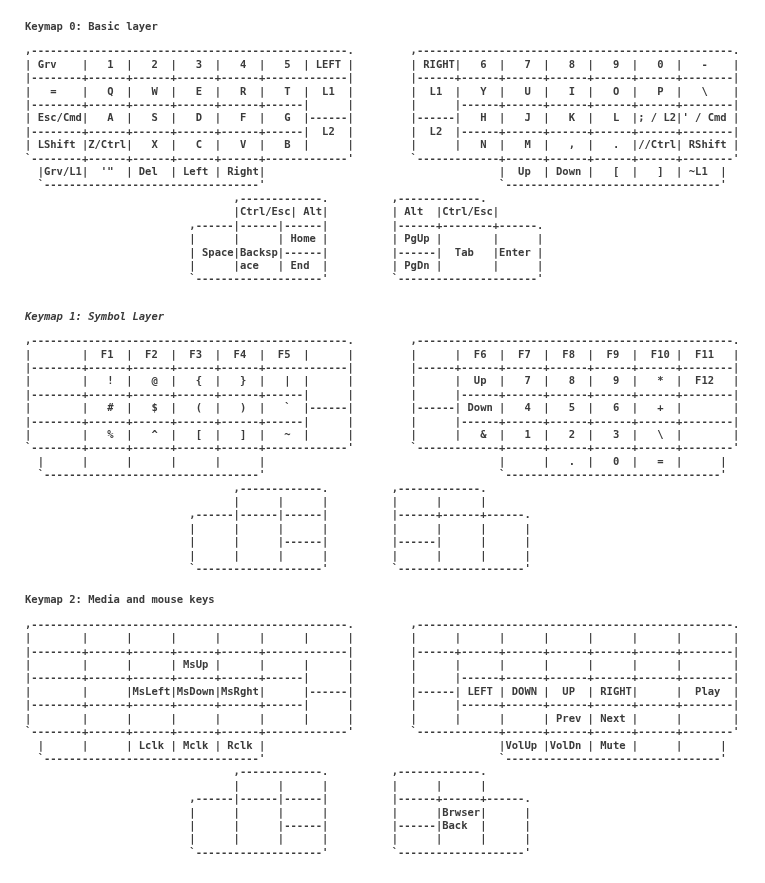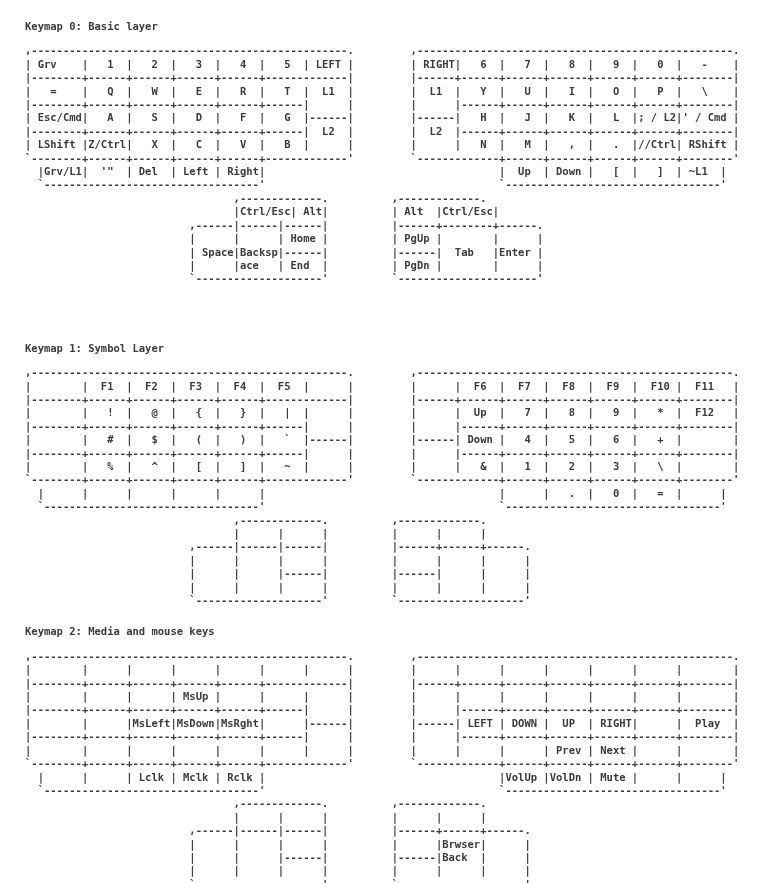--- a/index.html
+++ b/index.html
@@ -25,21 +25,21 @@
   }
   pre.art {
     font-family: "DejaVu Sans Mono", monospace;
     font-weight: 700;
     font-size: 10.5px;
     line-height: 13.4px;
     color: #3b3b3b;
     margin: 11px 0 0 0;
     white-space: pre;
   }
-  .t1 { margin-top: 56px; }
+  .t1 { margin-top: 24px; font-style: italic; }
   .t2 { margin-top: 18px; }
 </style>
 </head>
 <body>
 
 <div class="page">
 
   <div class="ktitle">Keymap 0: Basic layer</div>
   <pre class="art">,--------------------------------------------------.         ,--------------------------------------------------.
 | Grv    |   1  |   2  |   3  |   4  |   5  | LEFT |         | RIGHT|   6  |   7  |   8  |   9  |   0  |   -    |

